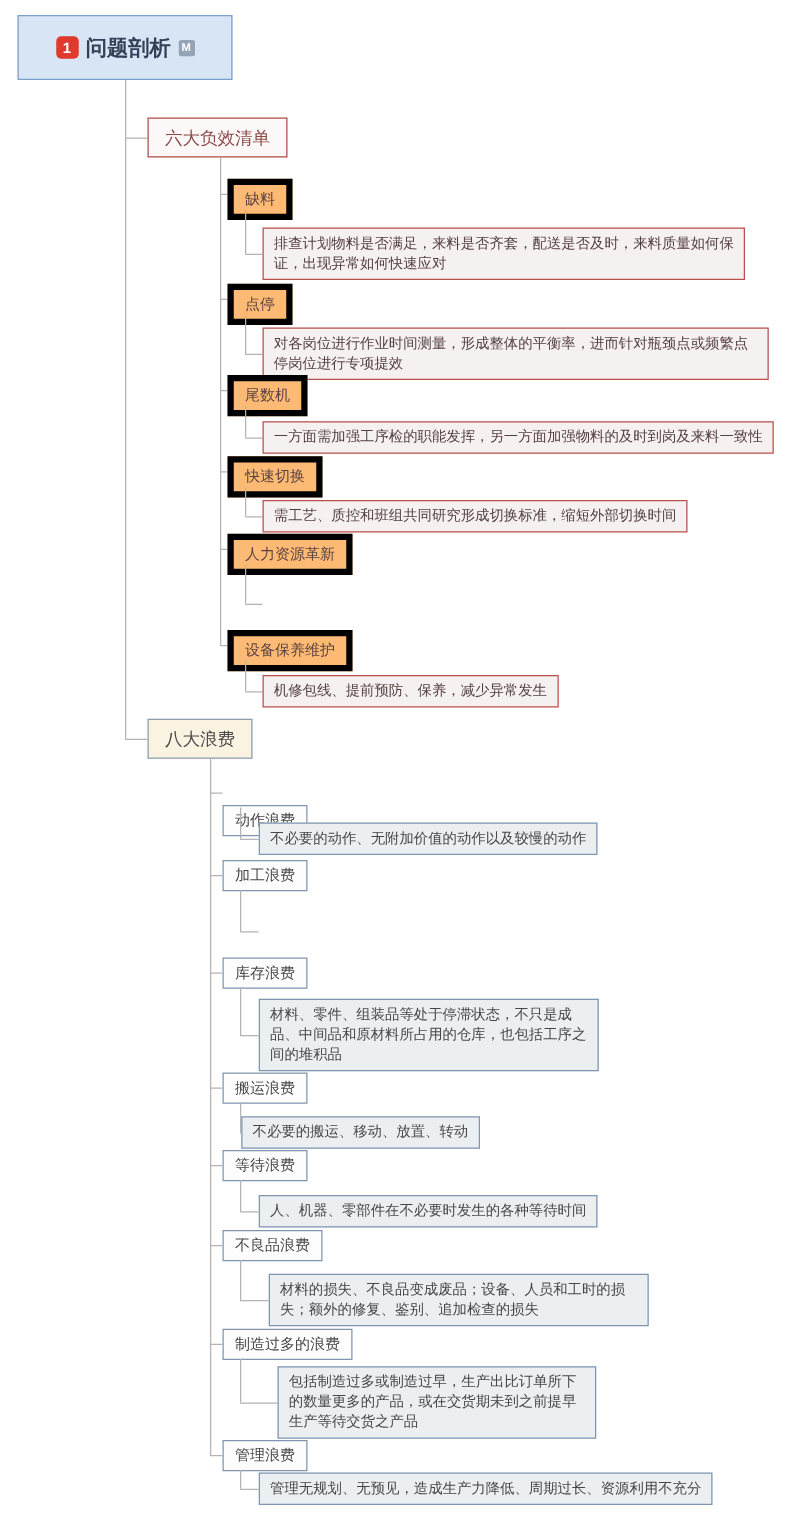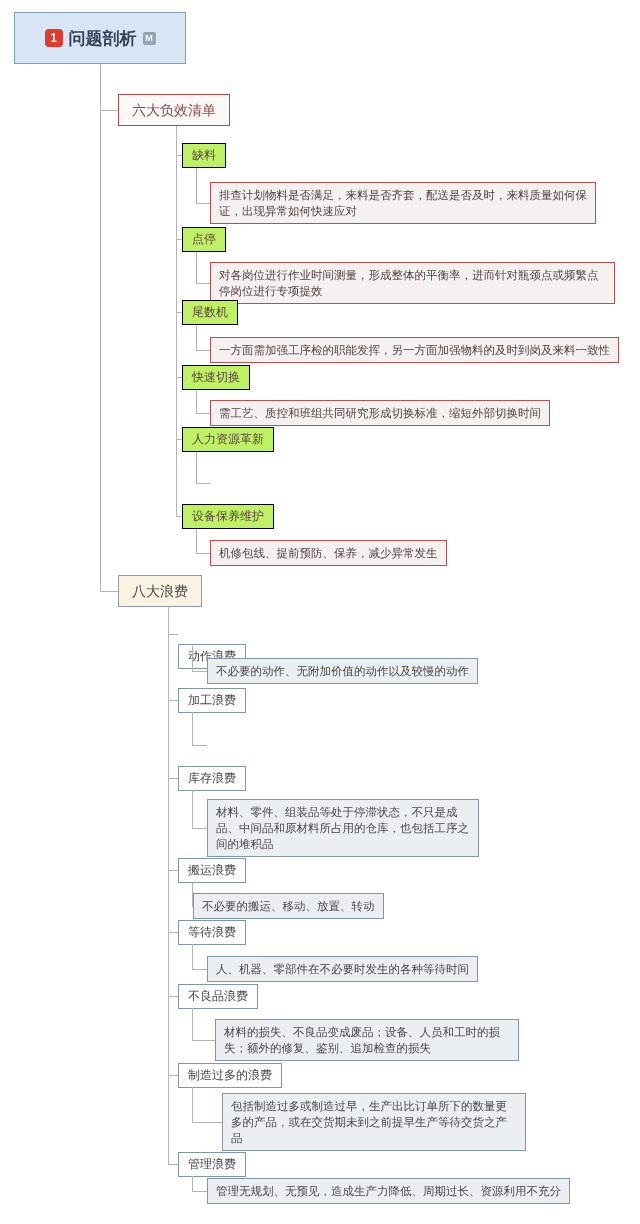--- a/index.html
+++ b/index.html
@@ -28,21 +28,21 @@
     display:flex; align-items:center; justify-content:center; flex:0 0 auto;
   }
 
   
   .branch { position:absolute; font-size:14px; line-height:20px; padding:5px 13px; white-space:nowrap; }
   .branch.red   { background:#fdf8f8; border:1px solid #b14a49; color:#8a4a48; }
   .branch.cream { background:#faf3e2; border:1px solid #8b9cae; color:#4a4a4a; }
 
   
   .label { position:absolute; font-size:12px; line-height:17px; padding:3px 9px; white-space:nowrap; }
-  .label.red  { background:#bef264; border:1px solid #000000; color:#5c4242; }
+  .label.red  { background:#fdba74; border:5px solid #000000; color:#5c4242; }
   .label.blue { background:#fdfdfd; border:1px solid #7f95b0; color:#474747; }
 
   
   .detail { position:absolute; font-size:11.5px; line-height:16px; padding:4px 8px; }
   .detail.red  { background:#f6f1f1; border:1px solid #bb4f4d; color:#533f3f; }
   .detail.blue { background:#eceff2; border:1px solid #7f95b0; color:#474747; }
   .nowrap { white-space:nowrap; }
 </style>
 </head>
 <body>
@@ -133,20 +133,20 @@
   <div class="detail blue nowrap" style="left:207px;top:956px;">人、机器、零部件在不必要时发生的各种等待时间</div>
 
   <div class="label blue" style="left:178px;top:984px;">不良品浪费</div>
   <div class="vline" style="left:192px;top:1008px;height:32px;"></div>
   <div class="hline" style="left:192px;top:1040px;width:23px;"></div>
   <div class="detail blue" style="left:215px;top:1019px;width:304px;">材料的损失、不良品变成废品；设备、人员和工时的损失；额外的修复、鉴别、追加检查的损失</div>
 
   <div class="label blue" style="left:178px;top:1063px;">制造过多的浪费</div>
   <div class="vline" style="left:192px;top:1087px;height:35px;"></div>
   <div class="hline" style="left:192px;top:1122px;width:30px;"></div>
-  <div class="detail blue" style="left:222px;top:1093px;width:304px;">包括制造过多或制造过早，生产出比订单所下的数量更多的产品，或在交货期未到之前提早生产等待交货之产品</div>
+  <div class="detail blue" style="left:222px;top:1093px;width:255px;">包括制造过多或制造过早，生产出比订单所下的数量更多的产品，或在交货期未到之前提早生产等待交货之产品</div>
 
   <div class="label blue" style="left:178px;top:1152px;">管理浪费</div>
   <div class="vline" style="left:192px;top:1176px;height:15px;"></div>
   <div class="hline" style="left:192px;top:1191px;width:15px;"></div>
   <div class="detail blue nowrap" style="left:207px;top:1178px;">管理无规划、无预见，造成生产力降低、周期过长、资源利用不充分</div>
 
 </div>
 
 </body></html>

